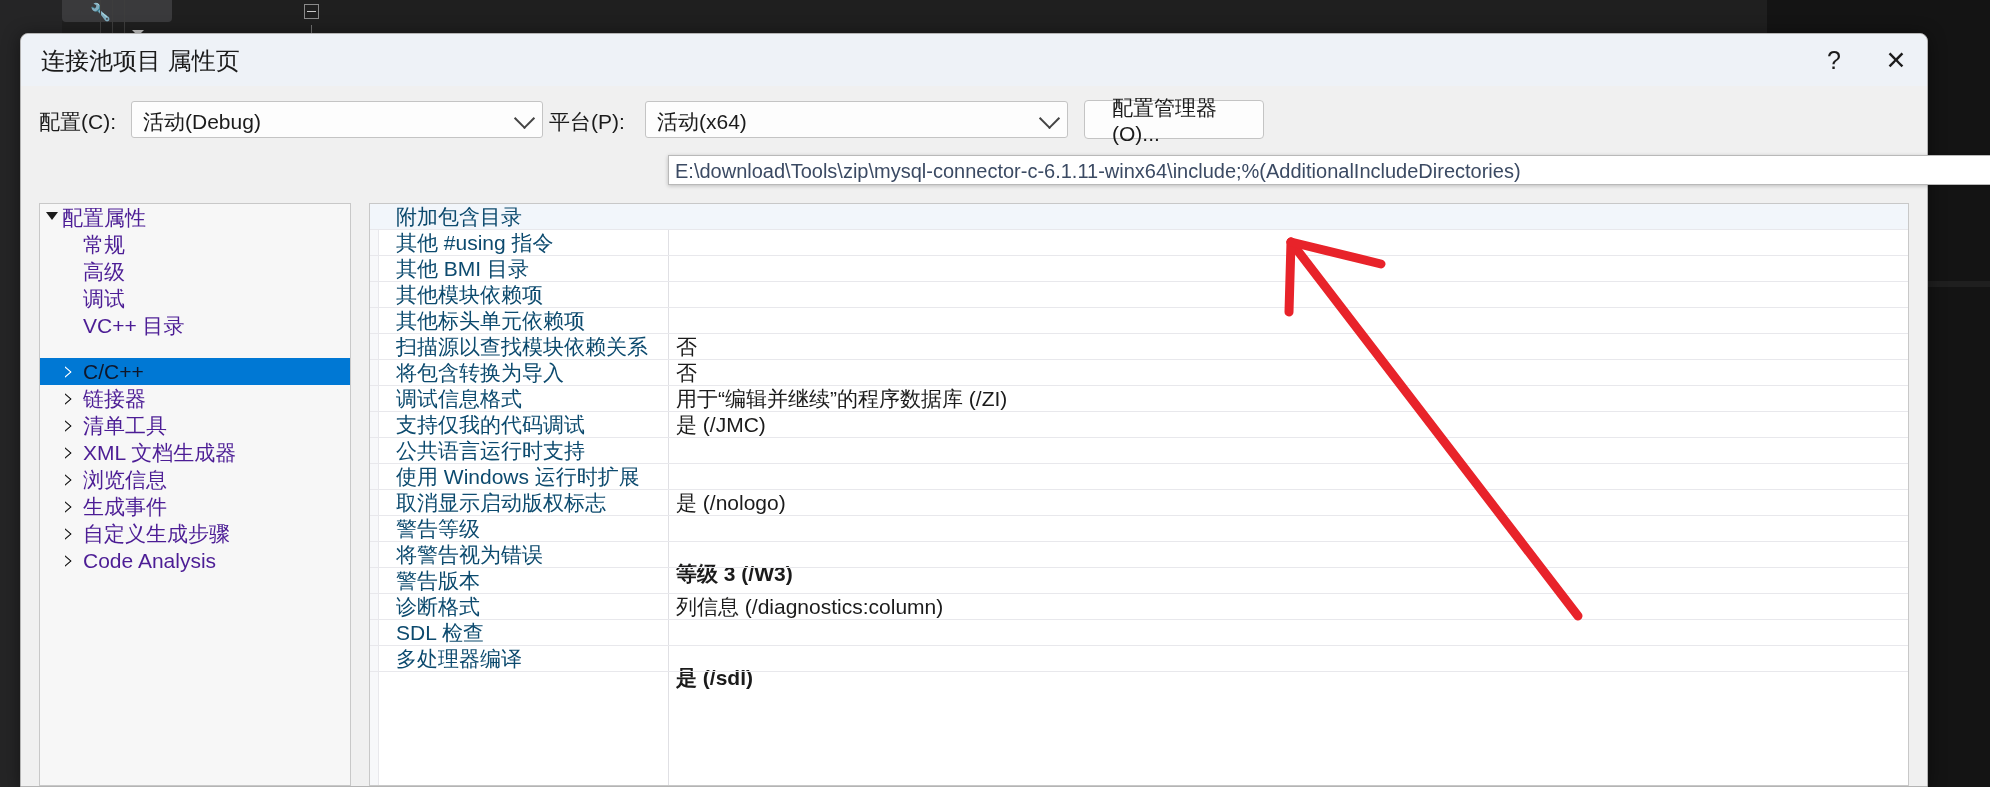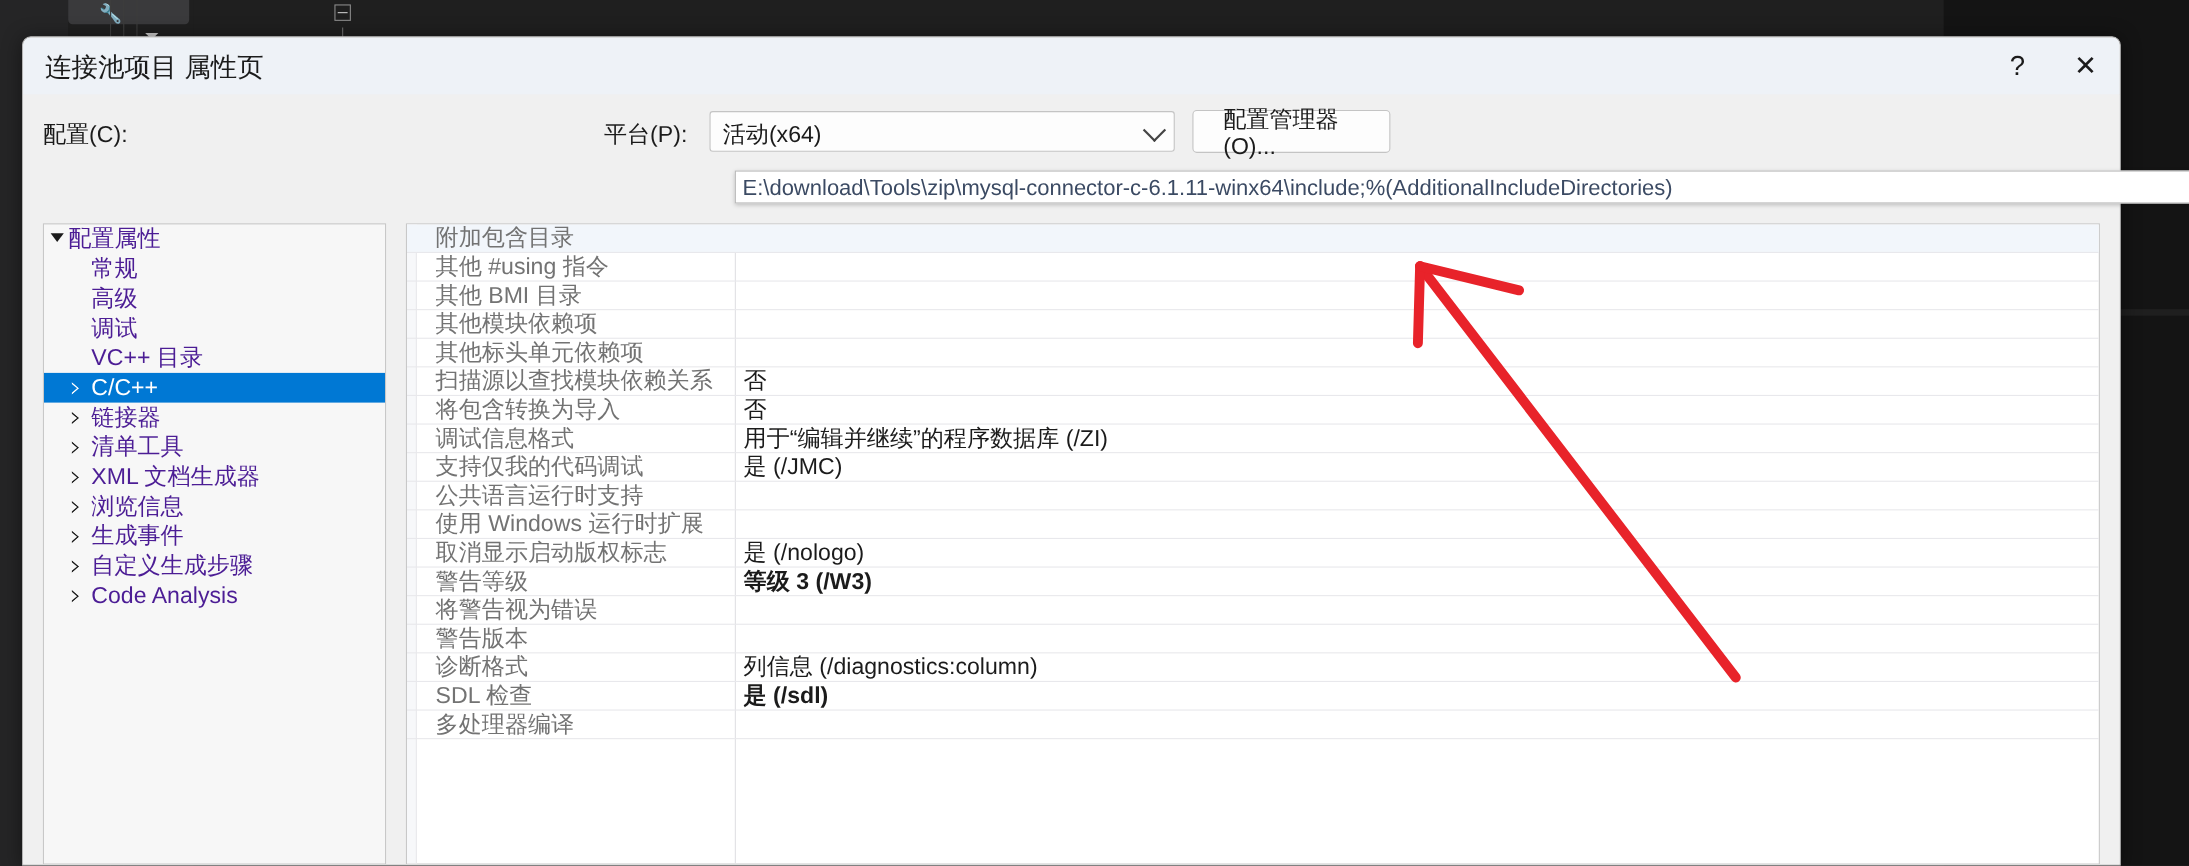--- a/index.html
+++ b/index.html
@@ -237,21 +237,22 @@
     position: relative;
     height: 27px;
     line-height: 27px;
     font-size: 21px;
     color: #4c1d95;
     white-space: nowrap;
     cursor: default;
   }
   .tree-item.selected {
     background: #0078d4;
-    color: #ffffff;
+    color: #0f172a;
+    margin-top: 19px;
   }
   .tree-item .tw {
     position: absolute;
     top: 8px;
     width: 0; height: 0;
   }
   .tw-collapsed {
     border-top: 6px solid transparent;
     border-bottom: 6px solid transparent;
     border-left: 8px solid transparent;
@@ -300,33 +301,33 @@
     line-height: 26px;
     border-bottom: 1px solid #e8e8ec;
     box-sizing: border-box;
     cursor: default;
   }
   .prop-row.active { background: #f2f6fb; }
   .prop-name {
     position: absolute;
     left: 26px;
     font-size: 21px;
-    color: #737373;
+    color: #0c4a6e;
     white-space: nowrap;
   }
   .prop-value {
     position: absolute;
     left: 306px;
     right: 6px;
     font-size: 21px;
     color: #1b1b1b;
     white-space: nowrap;
     overflow: hidden;
   }
-  .prop-value.bold { font-weight: bold; }
+  .prop-value.bold { font-weight: bold; margin-top: 45px; }
   .prop-splitter {
     position: absolute;
     left: 298px;
     top: 0;
     bottom: 0;
     width: 1px;
     background: #e0e0e4;
   }
   .prop-leftgutter {
     position: absolute;
@@ -410,20 +411,24 @@
   <div class="dlg-titlebar">
     <div class="dlg-title">连接池项目 属性页</div>
     <div class="dlg-caption-btn" id="help-button">?</div>
     <div class="dlg-caption-btn" id="close-button">✕</div>
   </div>
 
   <div class="dlg-body">
 
     <div class="config-bar">
       <div class="cfg-label" id="config-label">配置(C):</div>
+      <div class="combo" id="config-combo">
+        <span class="val">活动(Debug)</span>
+        <span class="chev"></span>
+      </div>
 
       <div class="cfg-label" id="platform-label">平台(P):</div>
       <div class="combo" id="platform-combo">
         <span class="val">活动(x64)</span>
         <span class="chev"></span>
       </div>
 
       <div id="config-manager-button">配置管理器(O)...</div>
     </div>
 

